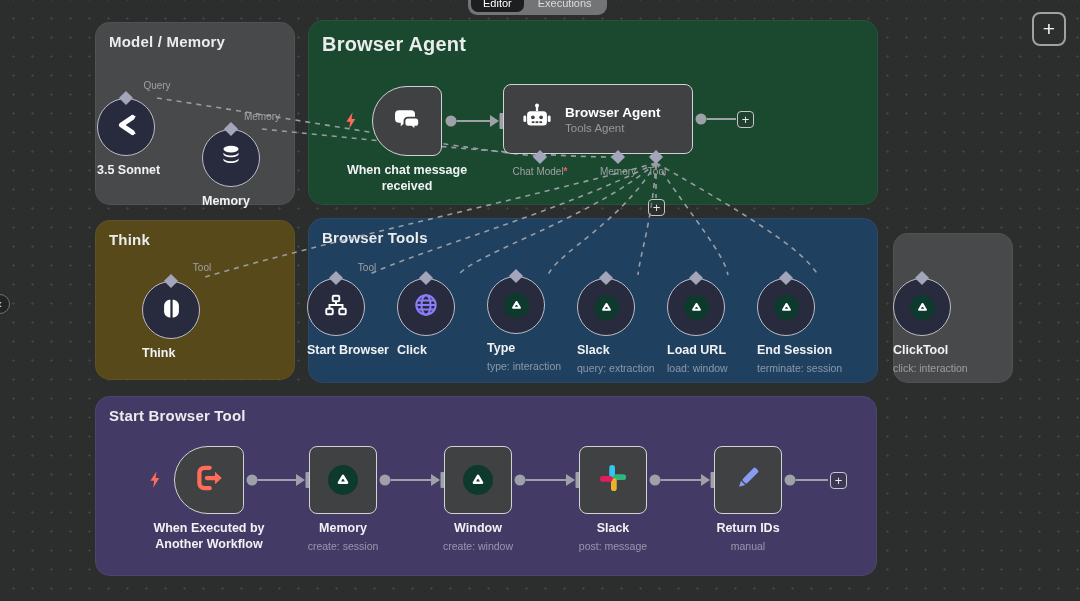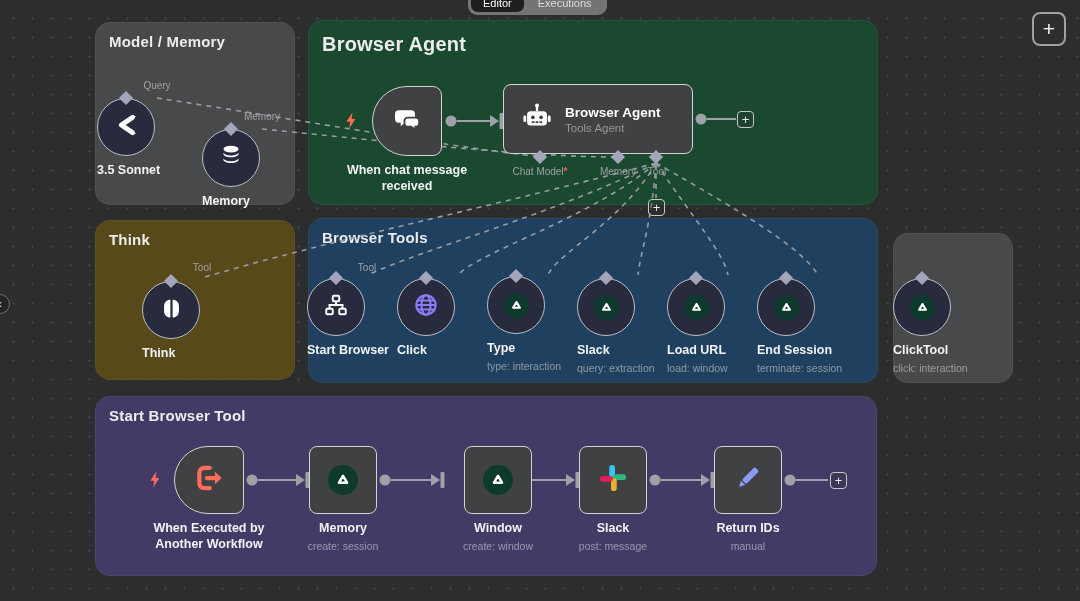--- a/index.html
+++ b/index.html
@@ -336,21 +336,21 @@
       <span class="airtop" style="width:30px;height:30px;">
           <svg width="18" height="18" viewBox="0 0 24 24">
             <path d="M12 6.4 L17.4 15.6 H6.6 Z" fill="none" stroke="#fff" stroke-width="3.4" stroke-linejoin="round"></path>
           </svg>
         </span>
     </div>
     <div class="nlabel">Memory</div>
     <div class="nsub">create: session</div>
   </div>
 
-  <div class="sqwrap" style="left:423px;top:446px;">
+  <div class="sqwrap" style="left:403px;top:446px;">
     <div class="sqnode">
       <span class="airtop" style="width:30px;height:30px;">
           <svg width="18" height="18" viewBox="0 0 24 24">
             <path d="M12 6.4 L17.4 15.6 H6.6 Z" fill="none" stroke="#fff" stroke-width="3.4" stroke-linejoin="round"></path>
           </svg>
         </span>
     </div>
     <div class="nlabel">Window</div>
     <div class="nsub">create: window</div>
   </div>

